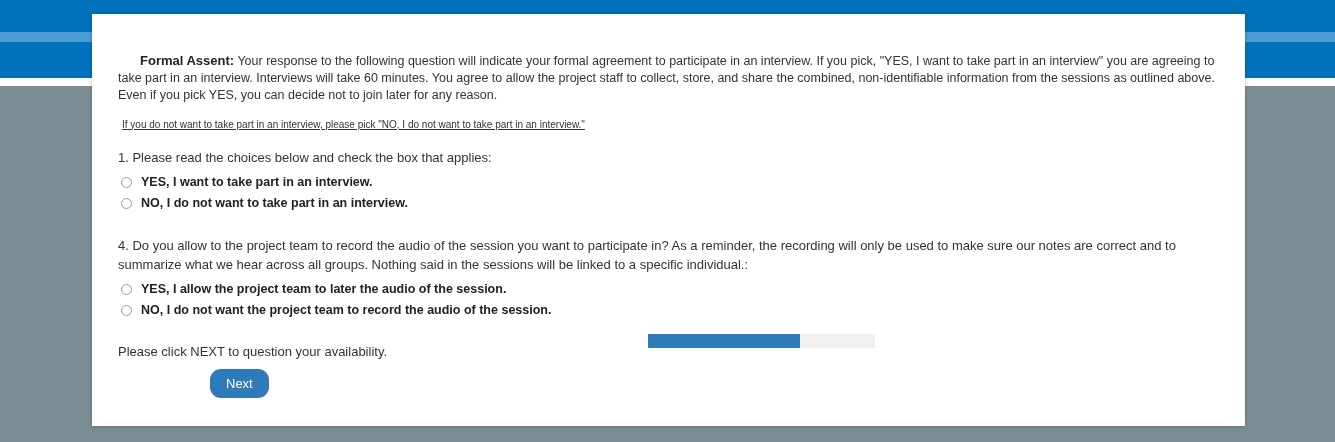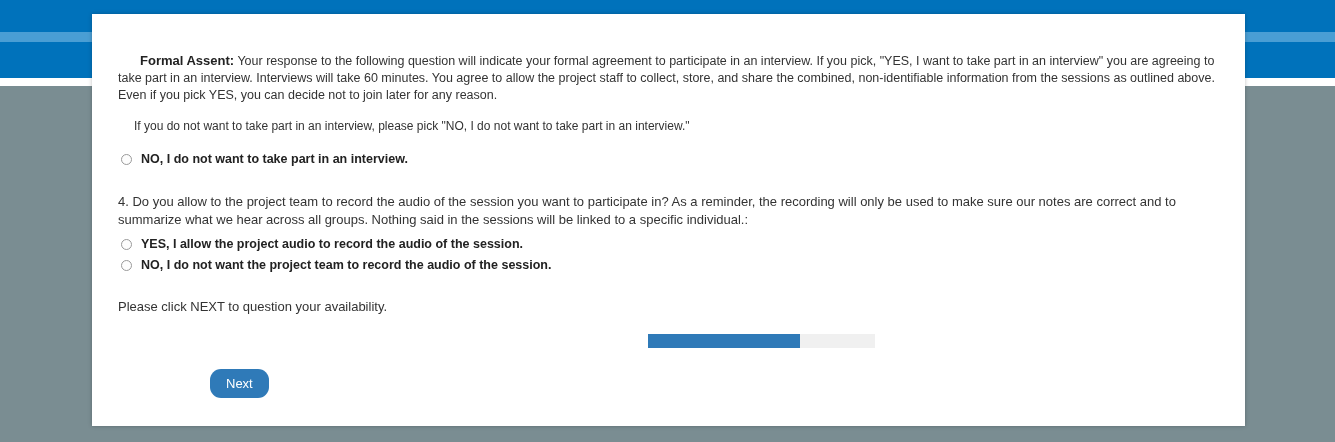--- a/index.html
+++ b/index.html
@@ -76,24 +76,25 @@
     margin: 0 0 14px 0;
     max-width: 1105px;
   }
   .intro b {
     font-weight: bold;
     color: #222;
     font-size: 13px;
     padding-left: 22px;
   }
   .para {
-    font-size: 12px;
-    color: #333333;
-    margin: 0 0 18px 16px;
+    font-size: 10px;
+    color: #333333;
+    margin: 0 0 18px 4px;
     line-height: 1.35;
+    text-decoration: underline;
   }
   .q-text {
     font-size: 13px;
     color: #333333;
     margin: 0 0 8px 0;
     line-height: 1.4;
     max-width: 1100px;
   }
   .q-block {
     margin-bottom: 26px;
@@ -166,31 +167,36 @@
   <div class="stripe-white"></div>
 </div>
 
 <div class="card">
 
   <p class="intro"><b>Formal Assent:</b><span> Your response to the following question will indicate your formal agreement to participate in an interview. If you pick, "YES, I want to take part in an interview" you are agreeing to take part in an interview. Interviews will take 60 minutes. You agree to allow the project staff to collect, store, and share the combined, non-identifiable information from the sessions as outlined above. Even if you pick YES, you can decide not to join later for any reason.</span></p>
 
   <p class="para">If you do not want to take part in an interview, please pick "NO, I do not want to take part in an interview."</p>
 
   <div class="q-block">
+    <p class="q-text">1. Please read the choices below and check the box that applies:</p>
+    <div class="choice">
+      <span class="radio"></span>
+      <span class="choice-label">YES, I want to take part in an interview.</span>
+    </div>
     <div class="choice">
       <span class="radio"></span>
       <span class="choice-label">NO, I do not want to take part in an interview.</span>
     </div>
   </div>
 
   <div class="q-block">
     <p class="q-text">4. Do you allow to the project team to record the audio of the session you want to participate in? As a reminder, the recording will only be used to make sure our notes are correct and to summarize what we hear across all groups. Nothing said in the sessions will be linked to a specific individual.:</p>
     <div class="choice">
       <span class="radio"></span>
-      <span class="choice-label">YES, I allow the project audio to record the audio of the session.</span>
+      <span class="choice-label">YES, I allow the project team to later the audio of the session.</span>
     </div>
     <div class="choice">
       <span class="radio"></span>
       <span class="choice-label">NO, I do not want the project team to record the audio of the session.</span>
     </div>
   </div>
 
   <p class="click-next">Please click NEXT to question your availability.</p>
 
   <div class="progress-wrap">

